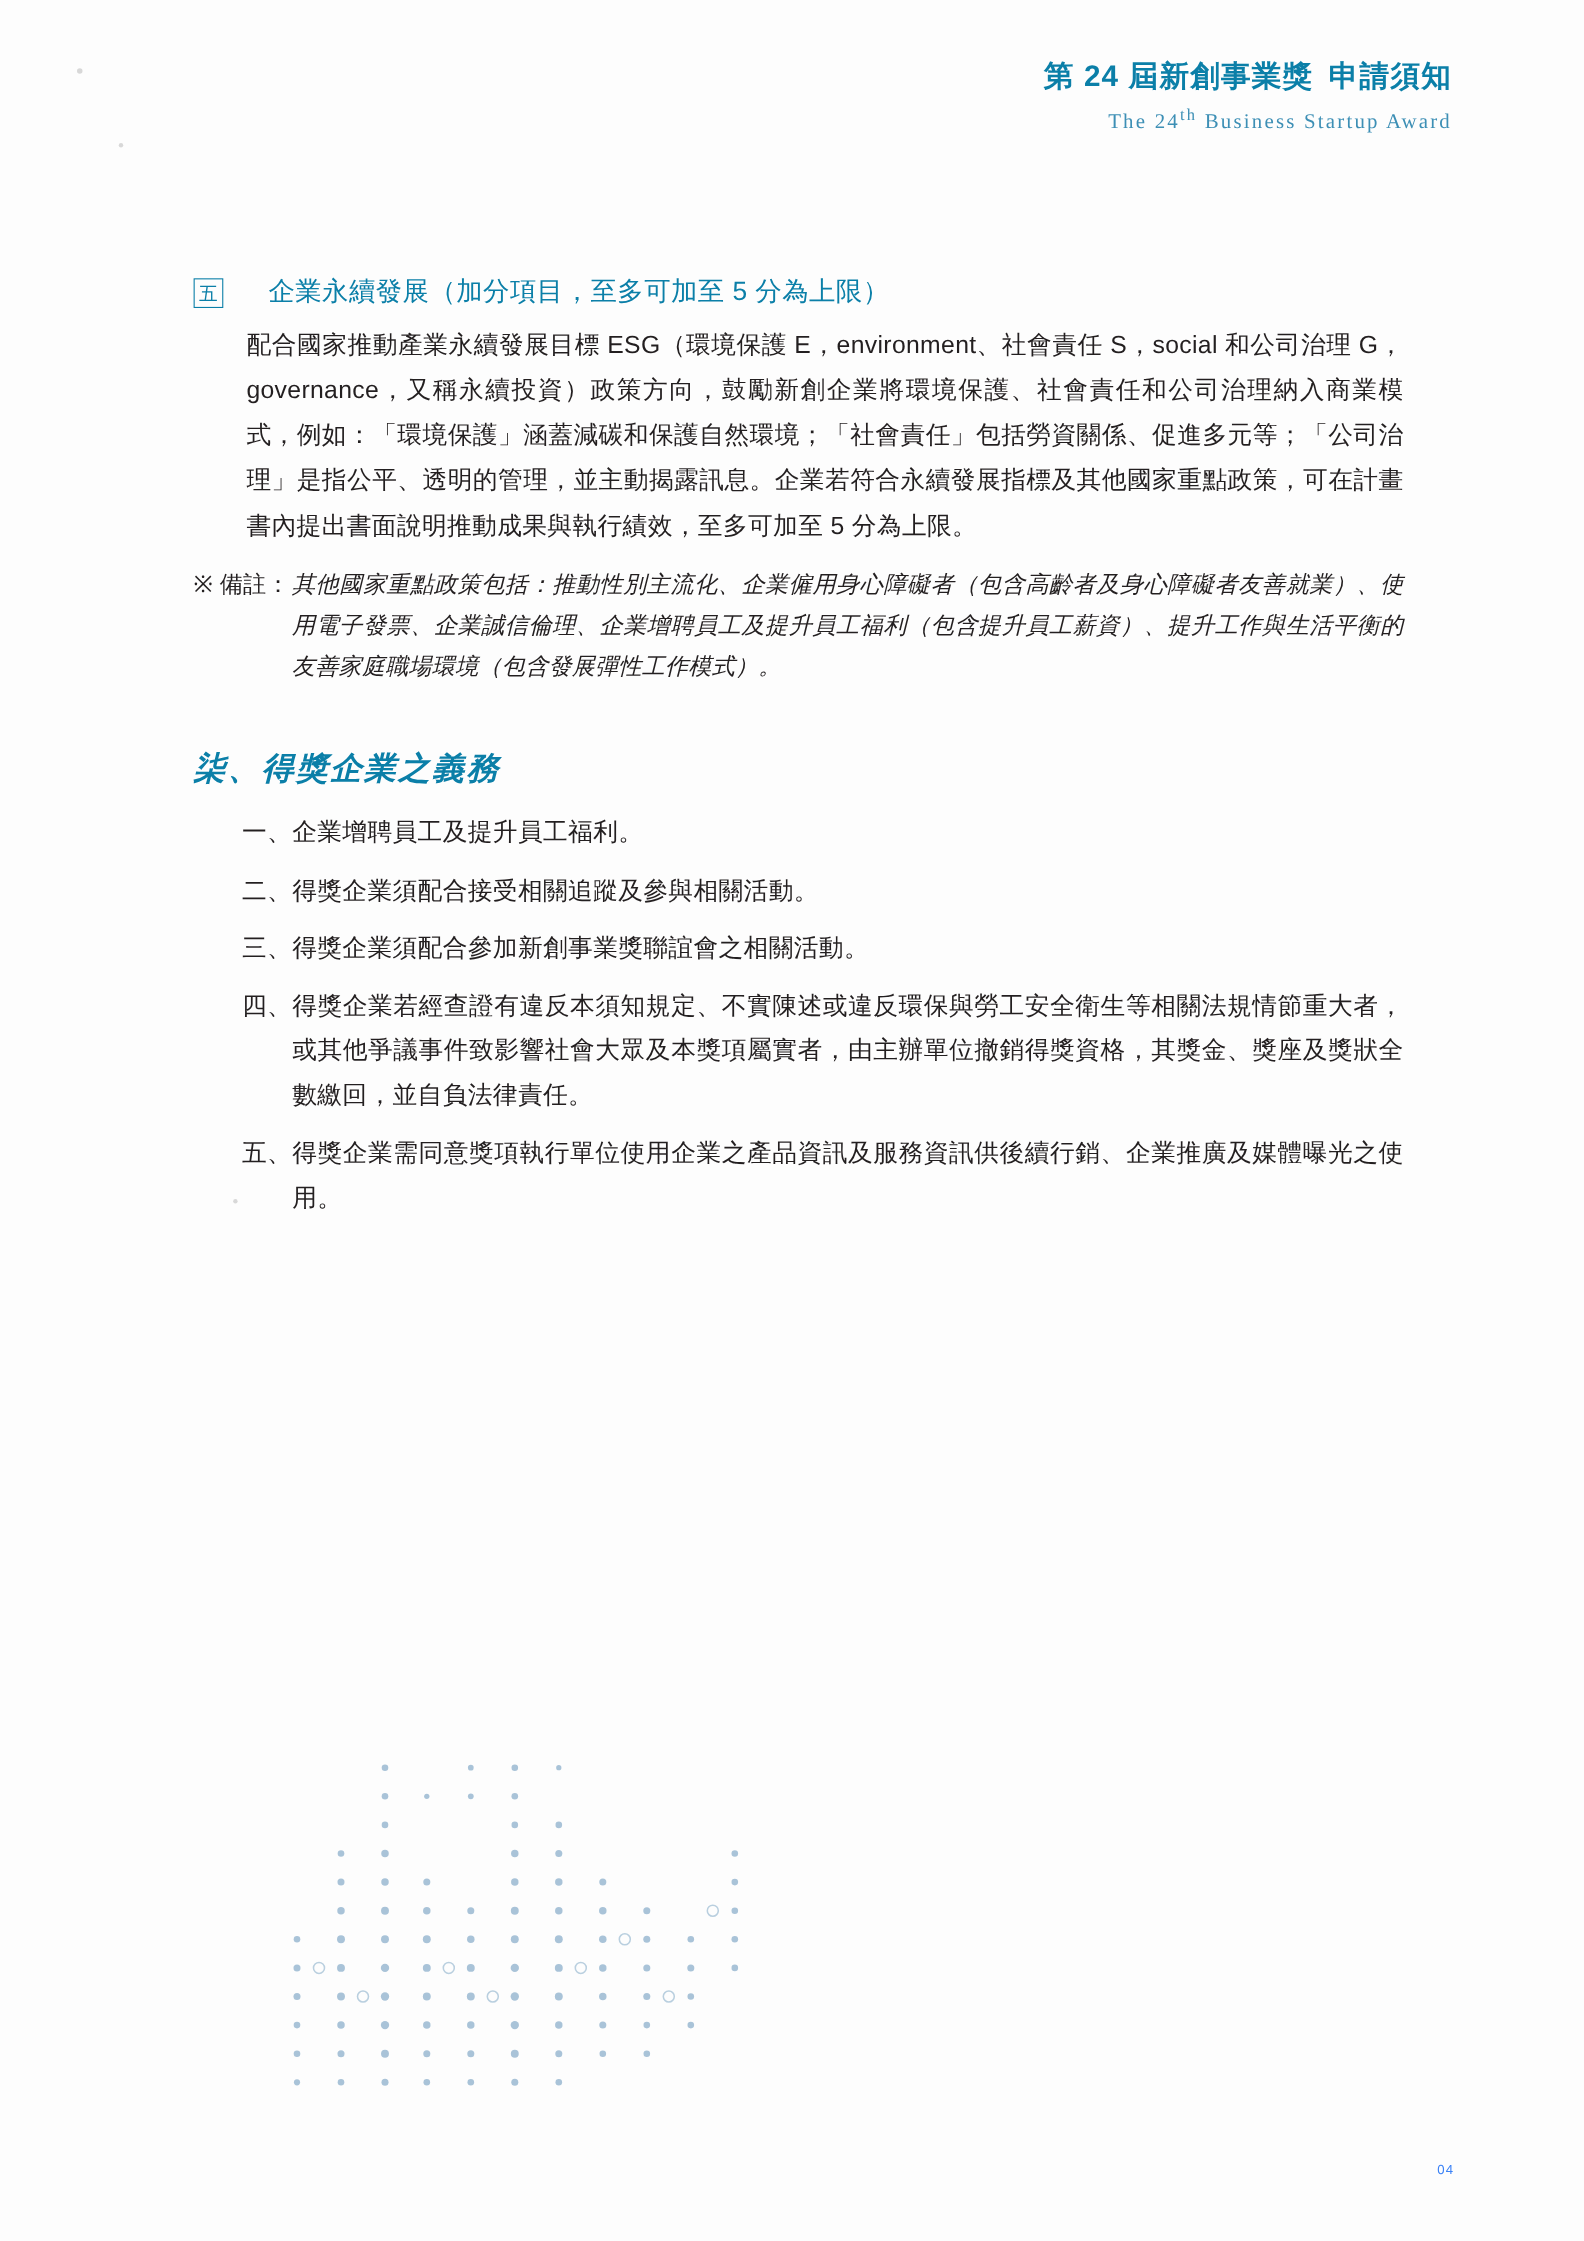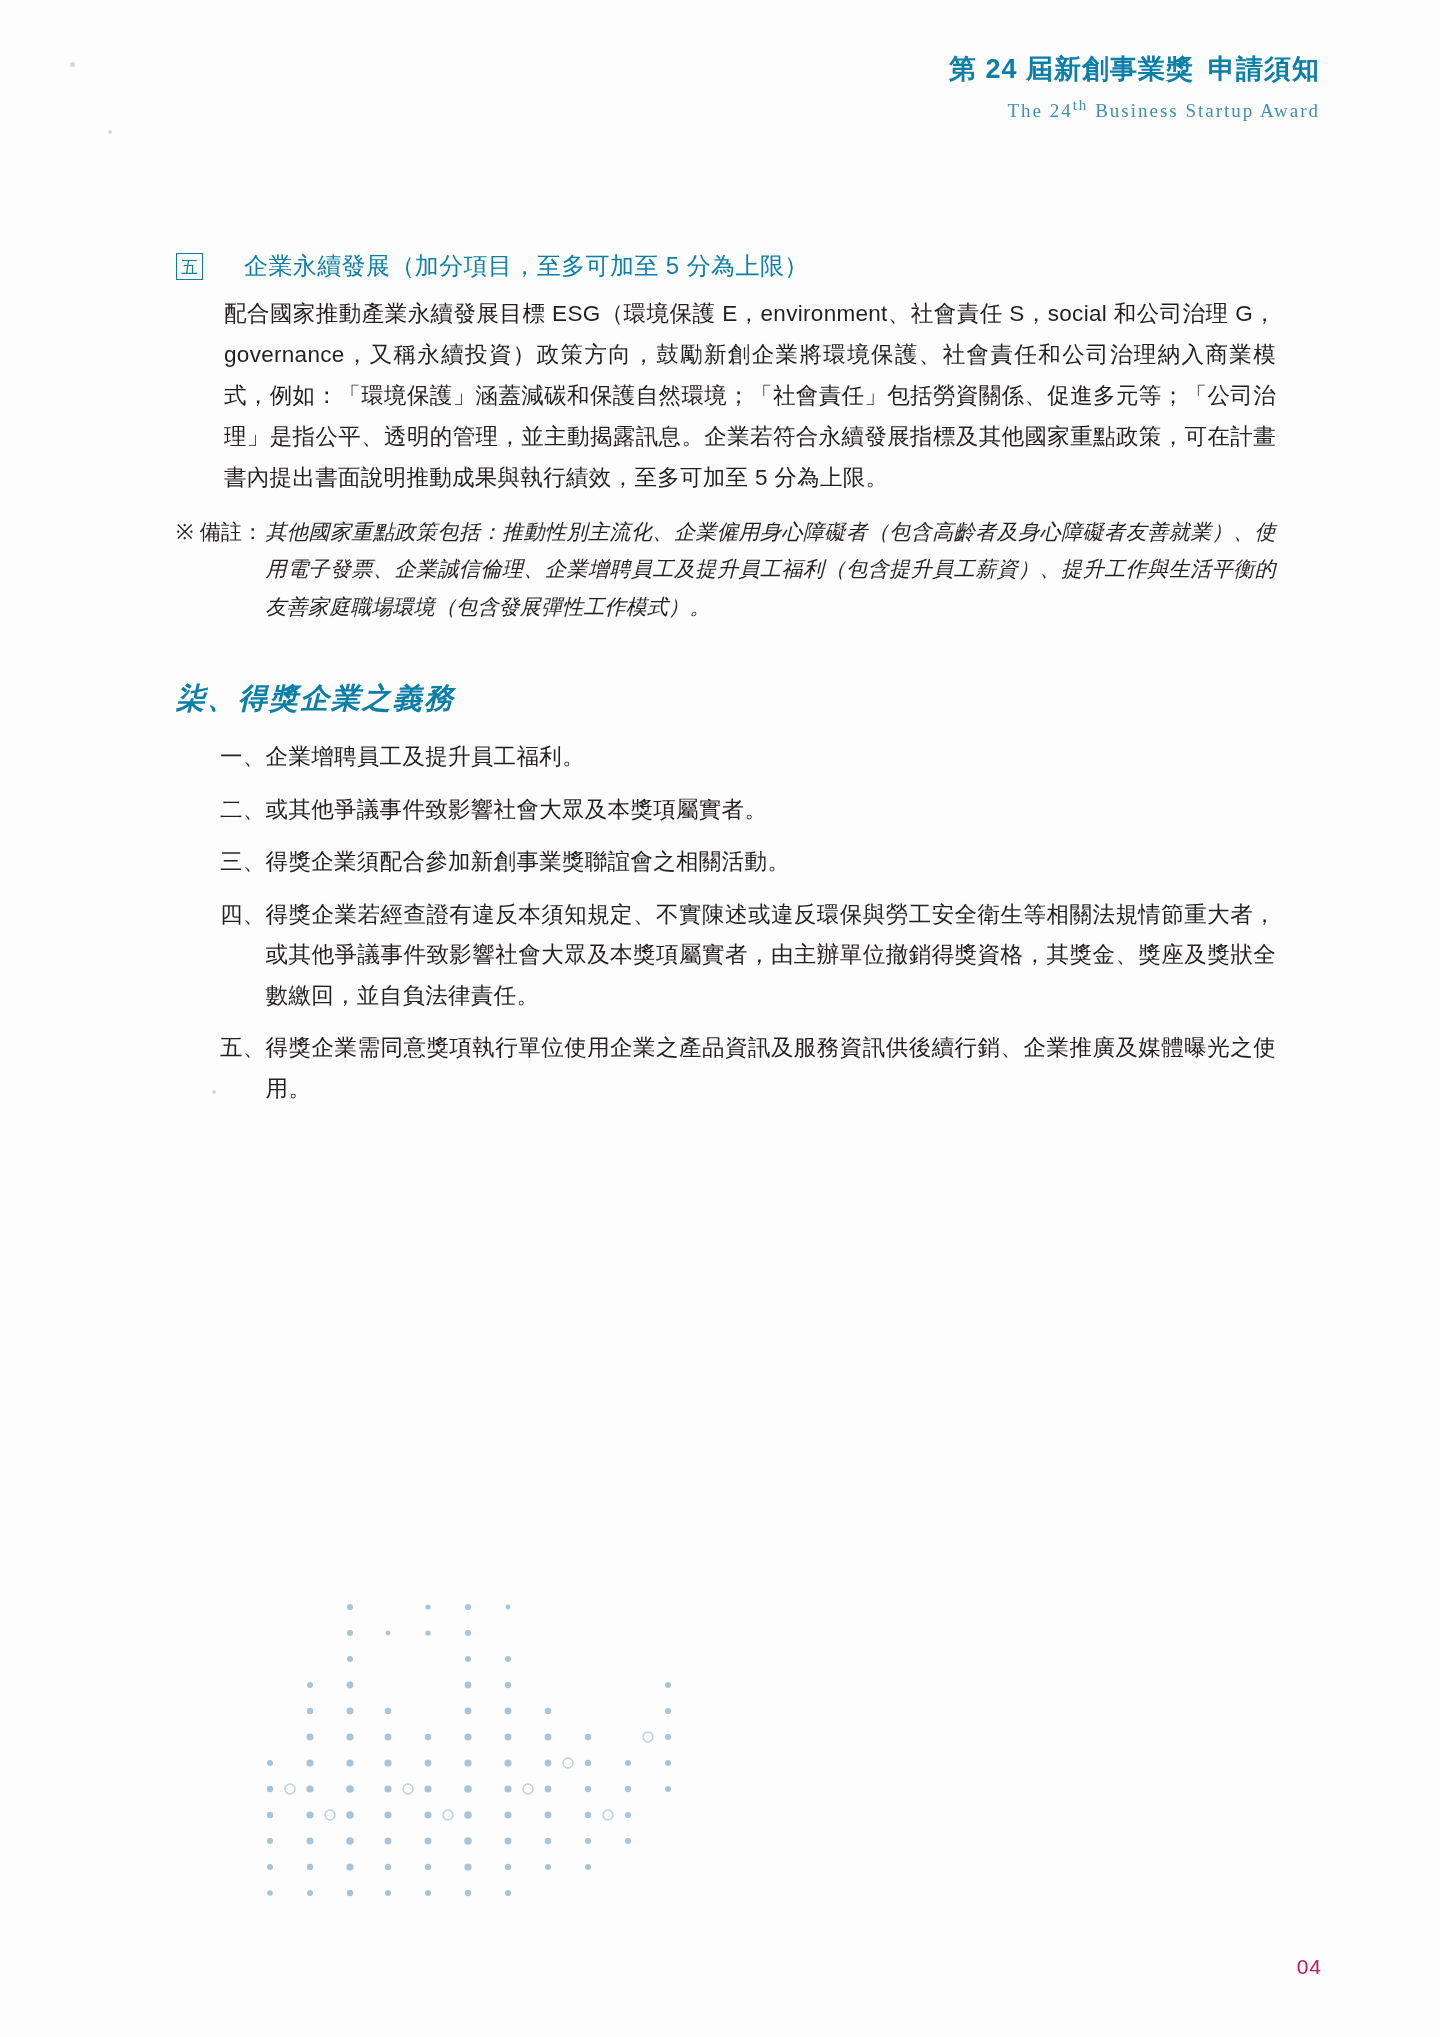--- a/index.html
+++ b/index.html
@@ -160,22 +160,22 @@
     width: 580px;
     height: 330px;
     pointer-events: none;
   }
 
   
   .page-number {
     position: absolute;
     right: 118px;
     bottom: 58px;
-    font-size: 21px;
-    color: #be185d;
+    font-size: 12px;
+    color: #3b82f6;
     letter-spacing: 1px;
   }
 
   
   .speck {
     position: absolute;
     background: #d8d8d8;
     border-radius: 50%;
   }
 </style>
@@ -213,21 +213,21 @@
 
     <div class="big-heading">柒、得獎企業之義務</div>
 
     <div class="num-list">
       <div class="num-item">
         <span class="marker">一、</span>
         <span class="txt">企業增聘員工及提升員工福利。</span>
       </div>
       <div class="num-item">
         <span class="marker">二、</span>
-        <span class="txt">或其他爭議事件致影響社會大眾及本獎項屬實者。</span>
+        <span class="txt">得獎企業須配合接受相關追蹤及參與相關活動。</span>
       </div>
       <div class="num-item">
         <span class="marker">三、</span>
         <span class="txt">得獎企業須配合參加新創事業獎聯誼會之相關活動。</span>
       </div>
       <div class="num-item">
         <span class="marker">四、</span>
         <span class="txt">得獎企業若經查證有違反本須知規定、不實陳述或違反環保與勞工安全衛生等相關法規情節重大者，或其他爭議事件致影響社會大眾及本獎項屬實者，由主辦單位撤銷得獎資格，其獎金、獎座及獎狀全數繳回，並自負法律責任。</span>
       </div>
       <div class="num-item">

